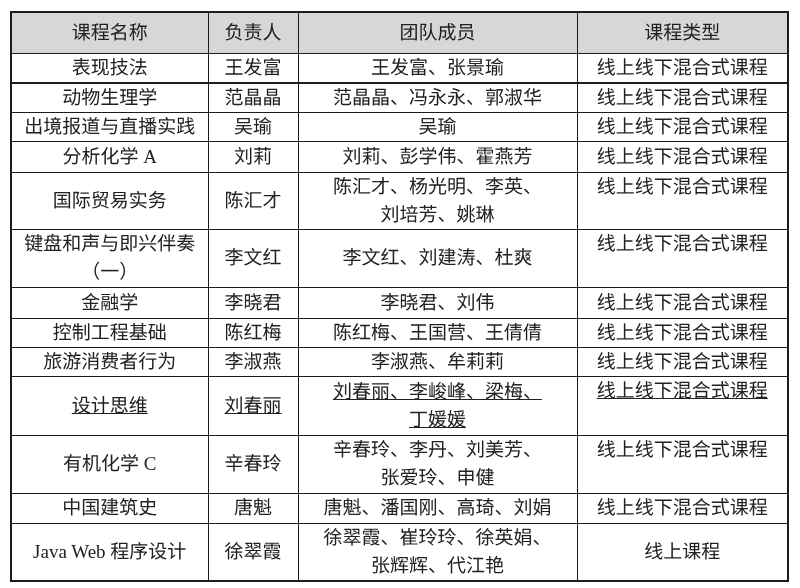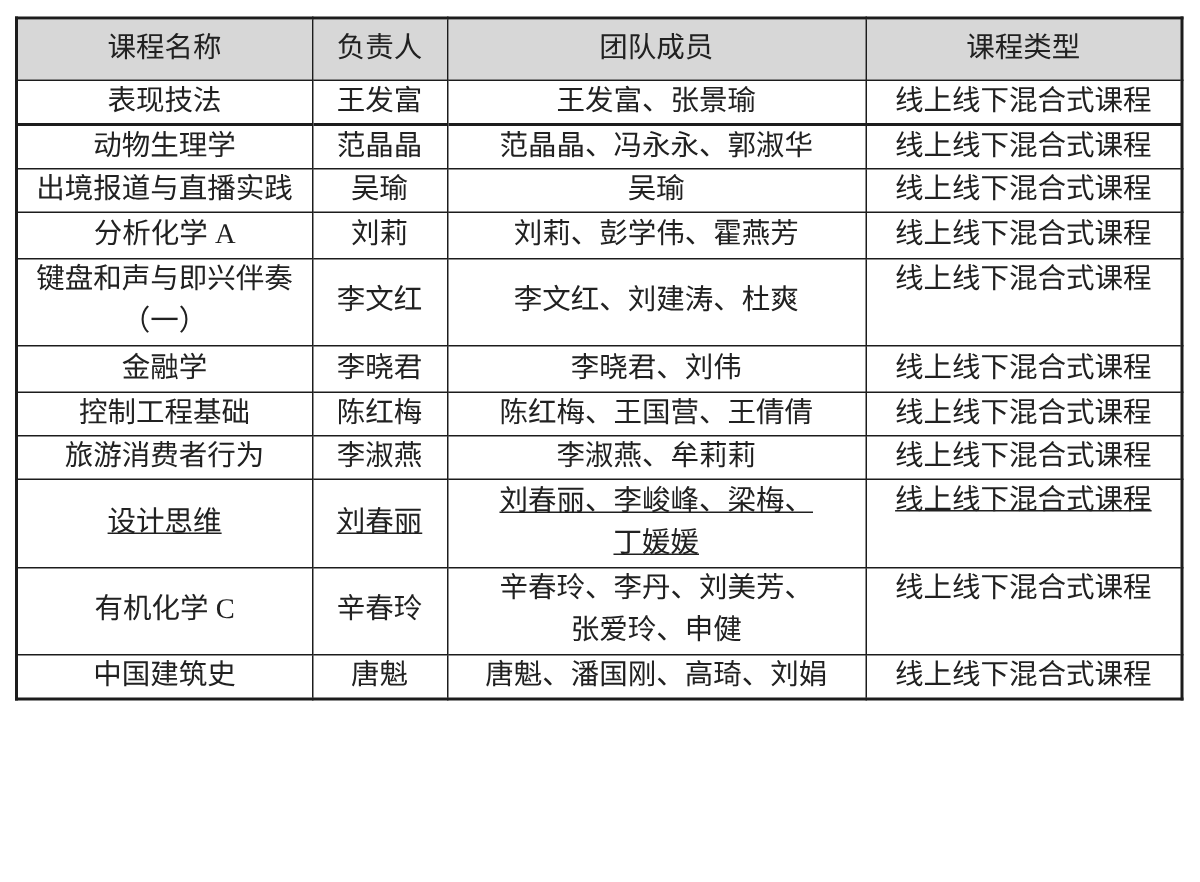--- a/index.html
+++ b/index.html
@@ -92,20 +92,27 @@
         <td>吴瑜</td>
         <td>吴瑜</td>
         <td>线上线下混合式课程</td>
       </tr>
       <tr class="h31">
         <td>分析化学 A</td>
         <td>刘莉</td>
         <td>刘莉、彭学伟、霍燕芳</td>
         <td>线上线下混合式课程</td>
       </tr>
+      <tr class="h56">
+        <td>国际贸易实务</td>
+        <td>陈汇才</td>
+        <td>陈汇才、杨光明、李英、
+刘培芳、姚琳</td>
+        <td class="va-top">线上线下混合式课程</td>
+      </tr>
       <tr class="h58">
         <td>键盘和声与即兴伴奏
 （一）</td>
         <td>李文红</td>
         <td>李文红、刘建涛、杜爽</td>
         <td class="va-top">线上线下混合式课程</td>
       </tr>
       <tr class="h31">
         <td>金融学</td>
         <td>李晓君</td>
@@ -137,15 +144,22 @@
         <td>辛春玲、李丹、刘美芳、
 张爱玲、申健</td>
         <td class="va-top">线上线下混合式课程</td>
       </tr>
       <tr class="h30">
         <td>中国建筑史</td>
         <td>唐魁</td>
         <td>唐魁、潘国刚、高琦、刘娟</td>
         <td>线上线下混合式课程</td>
       </tr>
+      <tr class="h57">
+        <td>Java Web 程序设计</td>
+        <td>徐翠霞</td>
+        <td>徐翠霞、崔玲玲、徐英娟、
+张辉辉、代江艳</td>
+        <td>线上课程</td>
+      </tr>
     </tbody>
   </table>
 </div>
 
 </body></html>

